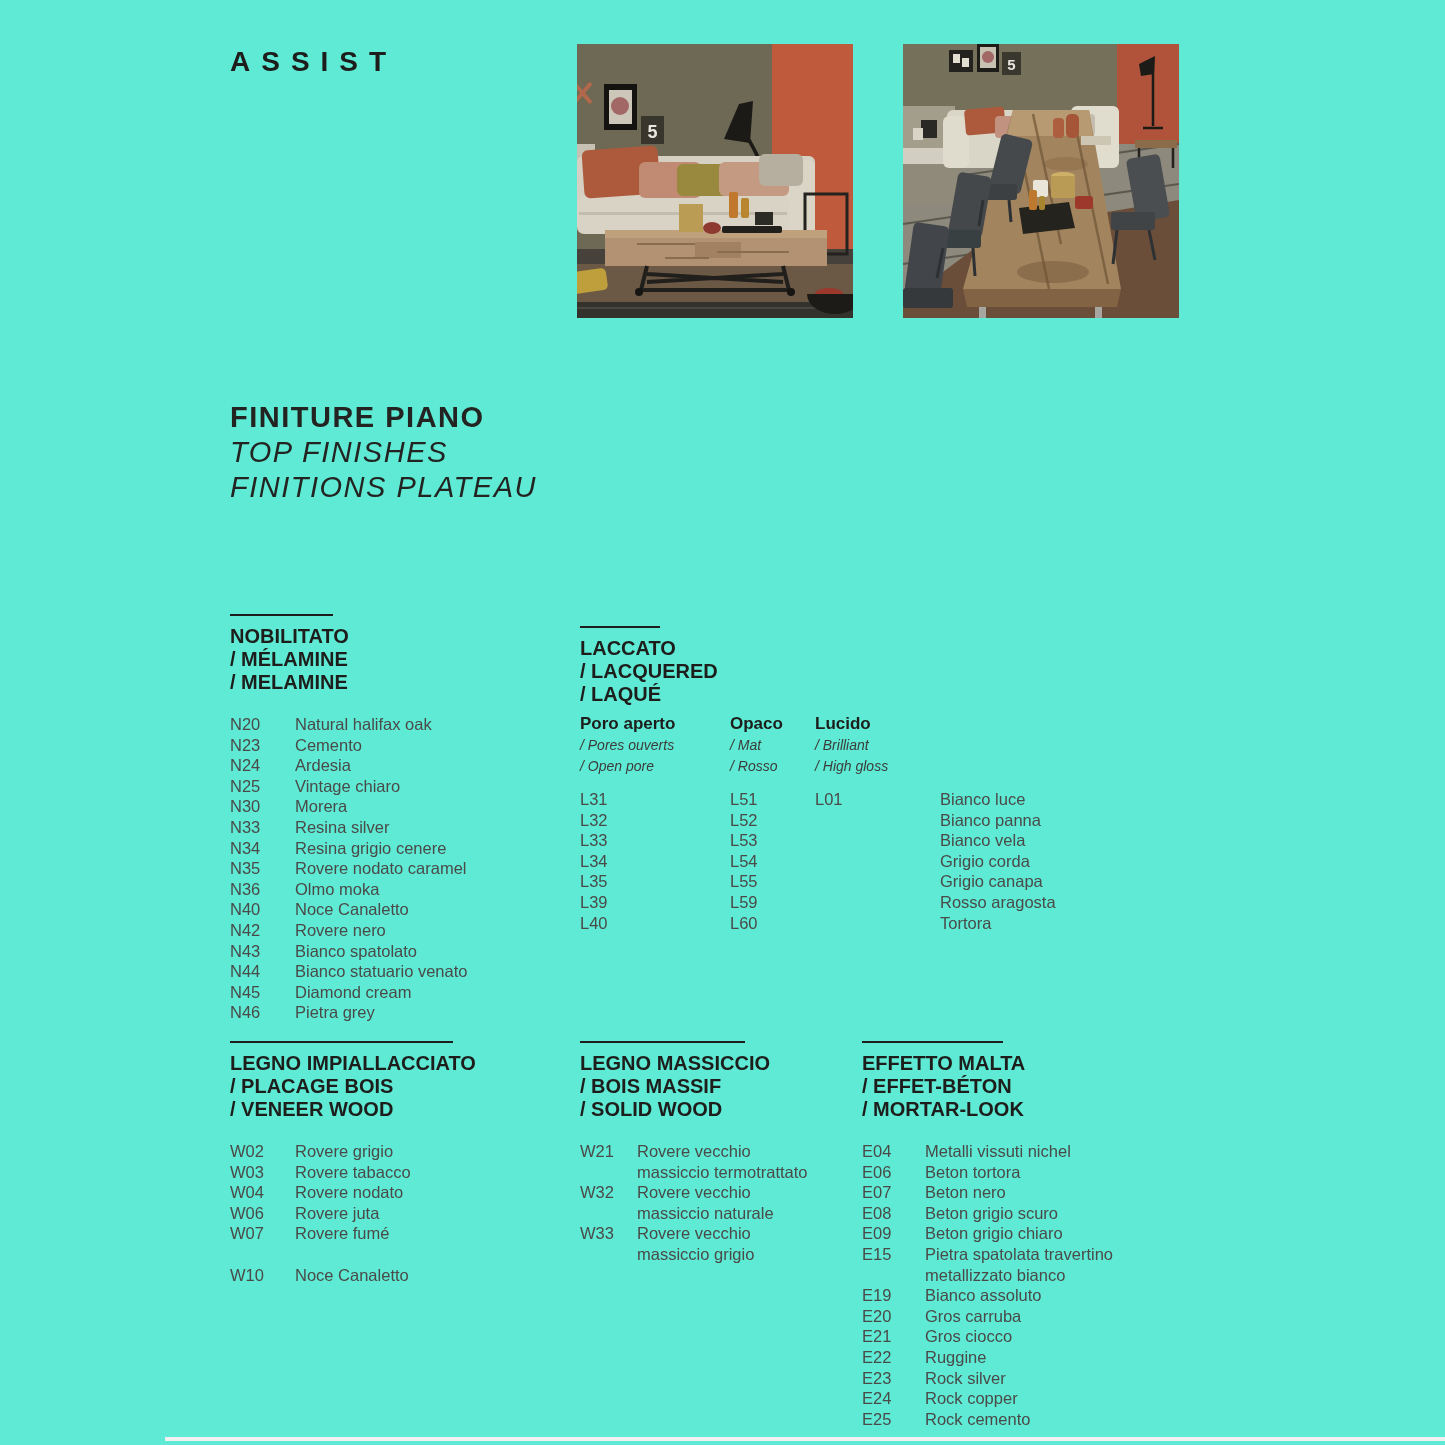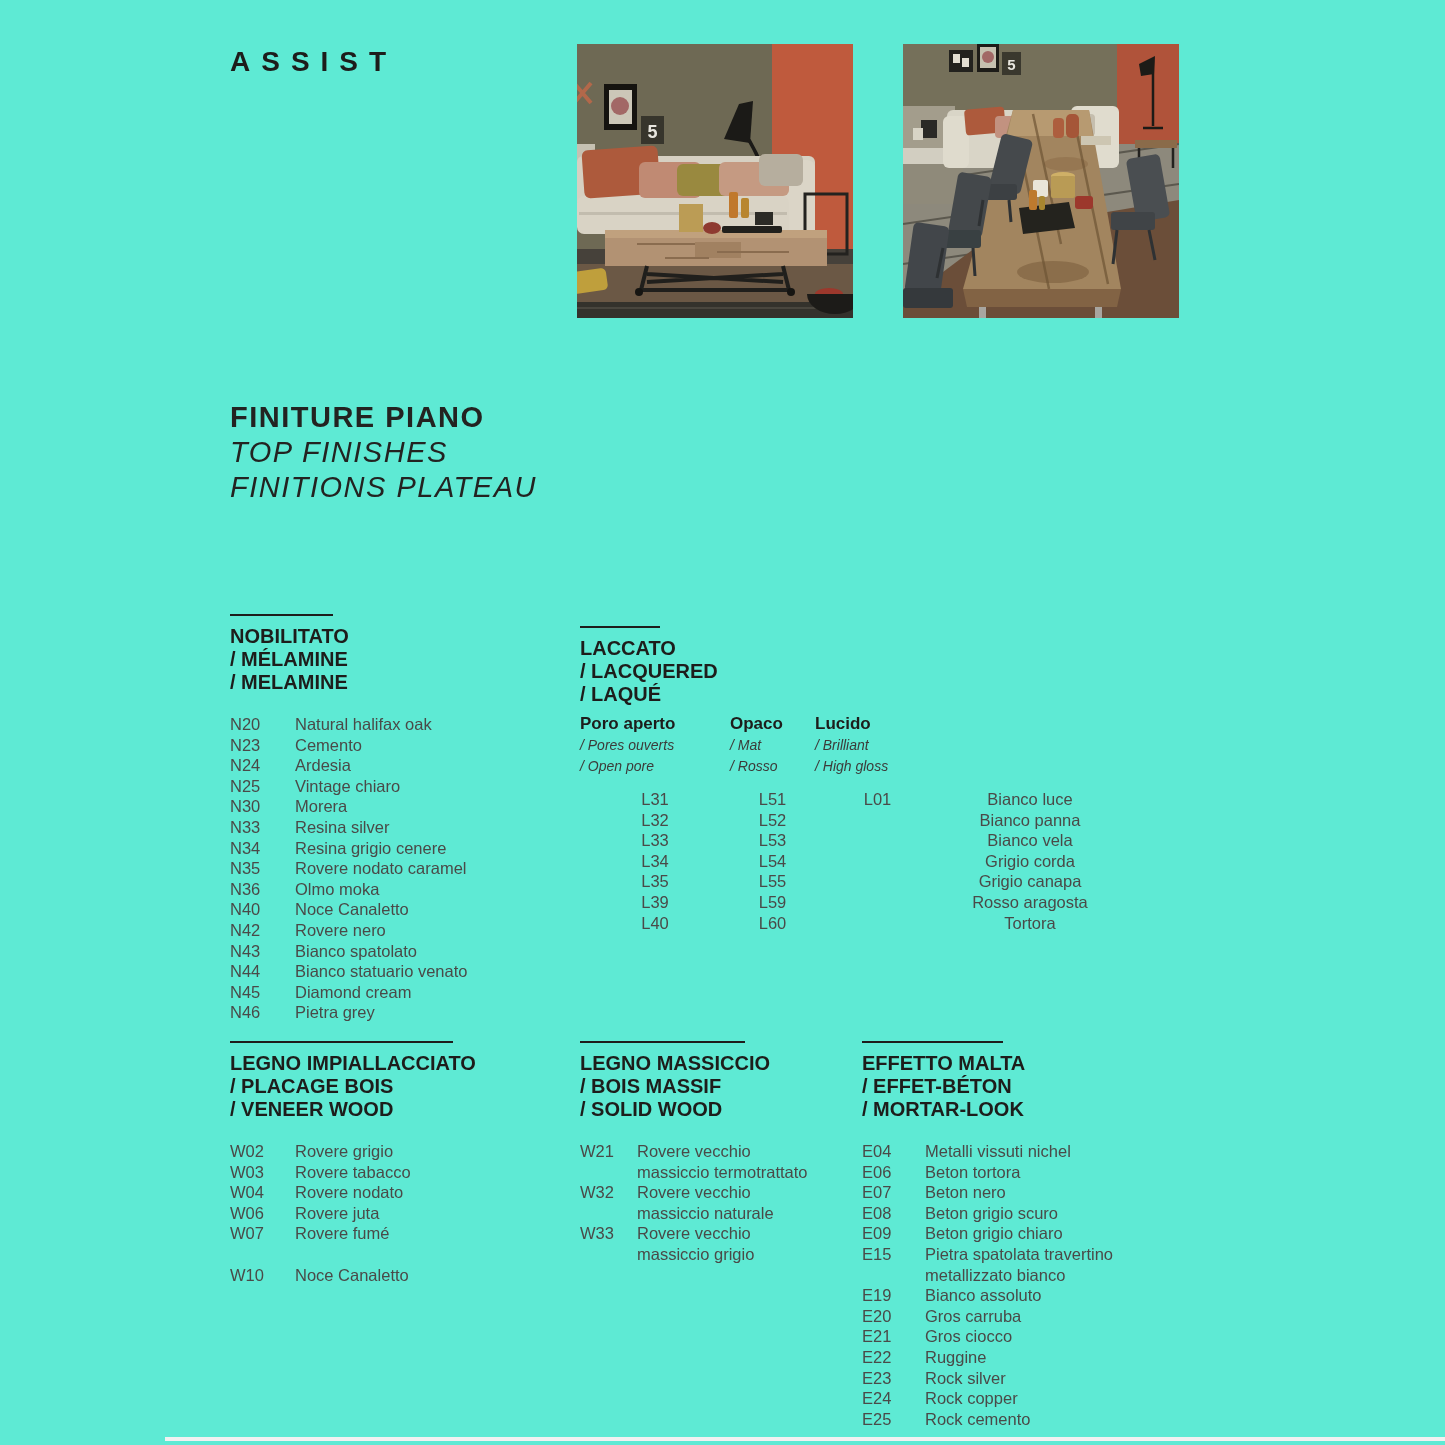--- a/index.html
+++ b/index.html
@@ -25,21 +25,21 @@
   
   .laccato{width:540px;}
   .subheads{position:absolute;left:0;top:95px;width:540px;}
   .subhead{position:absolute;top:0;}
   .subhead .sh-title{font-size:17px;font-weight:bold;line-height:21.5px;color:#1d1d1b;white-space:nowrap;}
   .subhead .sh-line{font-size:14px;font-style:italic;line-height:21.5px;color:#3c3c3a;white-space:nowrap;}
   .sh-poro{left:0;}
   .sh-opaco{left:150px;}
   .sh-lucido{left:235px;}
   .lac-rows{position:absolute;left:0;top:171px;font-size:16.5px;line-height:20.6px;color:#4a4a48;width:540px;}
-  .lac-row{display:flex;min-height:20.6px;text-align:center;}
+  .lac-row{display:flex;min-height:20.6px;}
   .lac-poro{flex:0 0 150px;}
   .lac-opaco{flex:0 0 85px;}
   .lac-lucido{flex:0 0 125px;}
   .lac-name{flex:1;}
   .bottom-rule{position:absolute;left:165px;right:0;top:1437px;height:4px;background:#f1f1f1;}
 </style>
 </head>
 <body>
 
 <div class="page">

